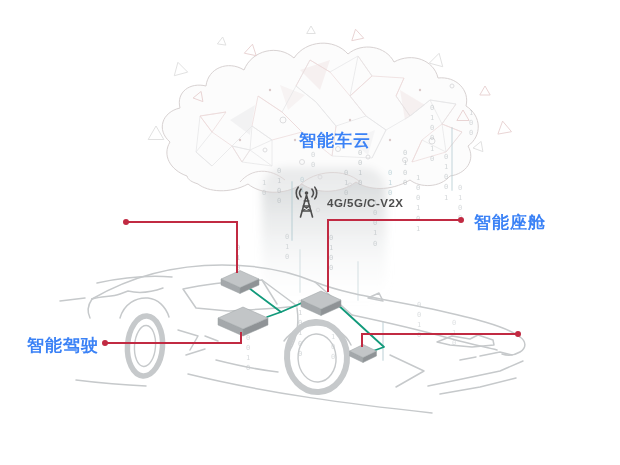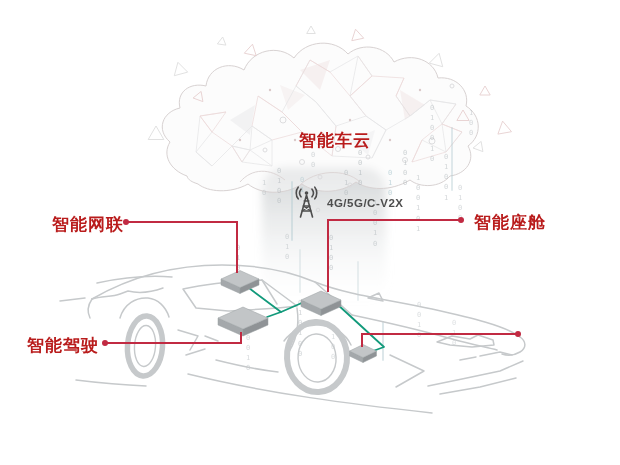--- a/index.html
+++ b/index.html
@@ -9,21 +9,21 @@
   }
   #stage svg{position:absolute;left:0;top:0;}
   #bg{z-index:0;}
   #rain-layer{position:absolute;left:0;top:0;width:620px;height:465px;z-index:1;pointer-events:none;}
   .rain-col{
     position:absolute;display:flex;flex-direction:column;align-items:center;
     font-family:"DejaVu Sans Mono",monospace;line-height:1.45;user-select:none;
   }
   #fg{z-index:2;}
   .label{
-    position:absolute;z-index:4;font-weight:bold;font-size:17px;color:#b91c1c;
+    position:absolute;z-index:4;font-weight:bold;font-size:17px;color:#3b82f6;
     letter-spacing:1px;white-space:nowrap;
   }
   .net-label{
     position:absolute;z-index:4;font-weight:bold;font-size:11.5px;color:#4d4d4d;
     letter-spacing:.5px;white-space:nowrap;
   }
   #antenna{position:absolute;left:293px;top:186px;z-index:4;}
 </style>
 </head>
 <body>
@@ -427,17 +427,16 @@
       <path d="M13.5,9 L7.5,31 M13.5,9 L19.5,31 M9,25 L18,25 M10.2,20 L16.8,20 M11.2,15 L15.8,15"></path>
       <path d="M10.2,20 L18,25 M16.8,20 L9,25" stroke-width="1.1"></path>
       <path d="M8,3.2 C6.2,5.5 6.2,8.5 8,10.8"></path>
       <path d="M5.2,1.2 C2.6,4.2 2.6,9.8 5.2,12.8"></path>
       <path d="M19,3.2 C20.8,5.5 20.8,8.5 19,10.8"></path>
       <path d="M21.8,1.2 C24.4,4.2 24.4,9.8 21.8,12.8"></path>
     </svg>
   </span>
 
   <div class="label" style="left:299px;top:129px">智能车云</div>
-  <div class="label" style="left:52px;top:213px">智能网联</div>
   <div class="label" style="left:27px;top:334px">智能驾驶</div>
   <div class="label" style="left:474px;top:211px">智能座舱</div>
   <div class="net-label" style="left:327px;top:197px">4G/5G/C-V2X</div>
 </div>
 
 </body></html>

